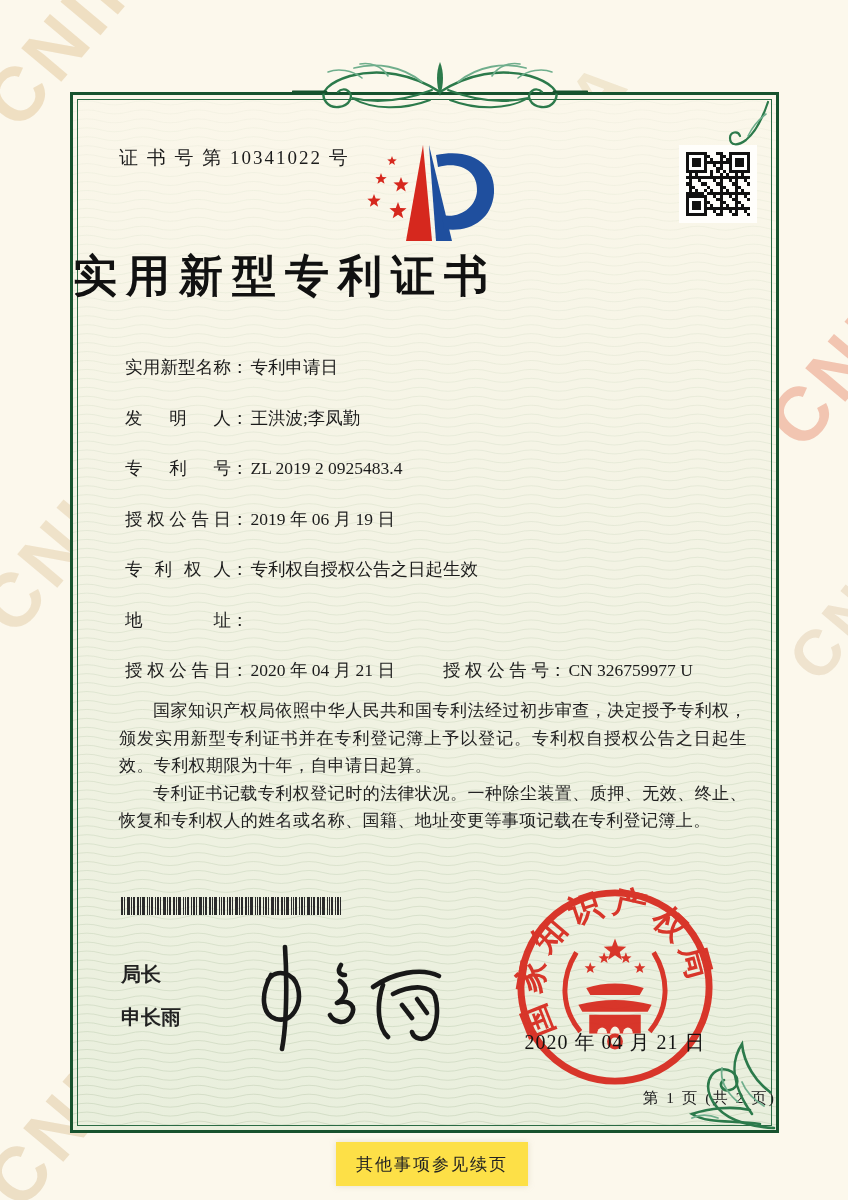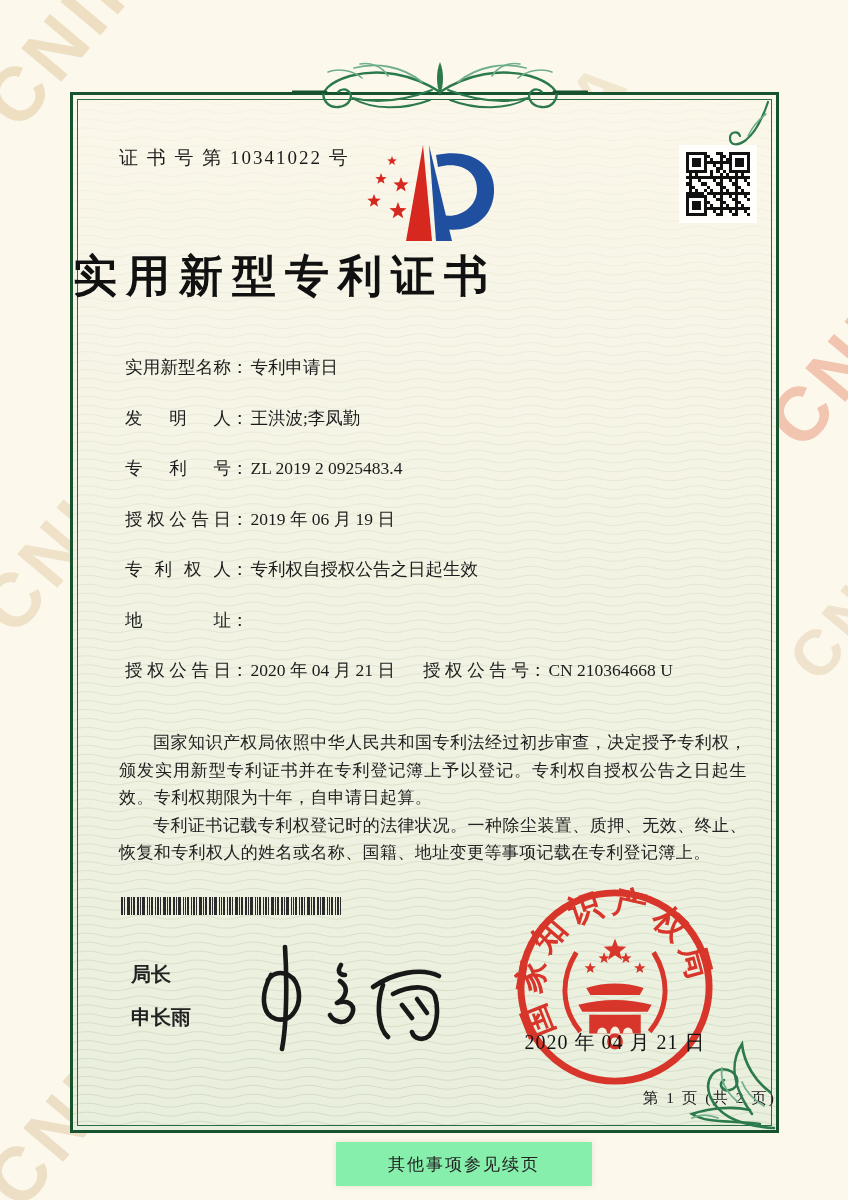--- a/index.html
+++ b/index.html
@@ -42,53 +42,53 @@
   
   .fields { position:absolute; left:52px; top:258px; width:630px; font-size:17.5px; }
   .frow { display:flex; align-items:baseline; margin-bottom:22.5px; line-height:28px; }
   .flabel {
     display:inline-block; width:106px; text-align:justify; text-align-last:justify;
     -moz-text-align-last:justify; white-space:nowrap;
   }
   .fcolon { display:inline-block; margin-right:2px; }
   .fvalue { white-space:nowrap; }
   .fpair { display:flex; align-items:center; }
-  .fpair.second { margin-left:28px; }
+  .fpair.second { margin-left:48px; }
   
   .body-text {
-    position:absolute; left:46px; top:634px; width:628px;
+    position:absolute; left:46px; top:602px; width:628px;
     font-size:17px; line-height:27.5px; text-align:justify; color:#222;
     letter-spacing:0.4px;
   }
   .body-text p { text-indent:2em; }
   
   .barcode { position:absolute; left:48px; top:802px; }
   .director { position:absolute; left:48px; top:866px;
     font-family:"Liberation Sans","DejaVu Sans",sans-serif;
     font-size:20px; font-weight:bold; color:#222; }
-  .director div { margin-bottom:16px;margin-left:10px; }
+  .director div { margin-bottom:16px; }
   .signature { position:absolute; left:168px; top:840px; }
   .seal { position:absolute; left:438px; top:788px; width:208px; height:208px; }
   .seal svg { position:absolute; left:0; top:0; }
   .seal-date {
     position:absolute; left:0; top:146px; width:100%; text-align:center;
     font-size:20px; color:#141414; letter-spacing:1px;
   }
   .page-info {
     position:absolute; left:0; top:993px; width:100%; text-align:right;
     font-size:15.5px; letter-spacing:2px; color:#222;
   }
   
   .ornament-top { position:absolute; left:292px; top:56px; }
   .corner-br { position:absolute; left:668px; top:1022px; }
   .corner-tr { position:absolute; left:722px; top:98px; }
   
   .continuation {
-    position:absolute; left:336px; top:1142px; width:256px; height:44px;
-    background:#86efac; display:flex; align-items:center; justify-content:center;
+    position:absolute; left:336px; top:1142px; width:192px; height:44px;
+    background:#fde047; display:flex; align-items:center; justify-content:center;
     font-size:17px; letter-spacing:2px; color:#222;
     box-shadow:0 0 6px rgba(190,180,150,.35);
     font-family:Liberation Serif, serif;
   }
 </style>
 </head>
 <body>
 
 <div class="page">
 
@@ -426,21 +426,21 @@
       </div>
       <div class="frow">
         <span class="fpair">
           <span class="flabel">授权公告日</span>
             <span class="fcolon">：</span>
           <span class="fvalue">2020 年 04 月 21 日</span>
         </span>
         <span class="fpair second">
           <span class="flabel">授权公告号</span>
             <span class="fcolon">：</span>
-          <span class="fvalue">CN 210364668 U</span>
+          <span class="fvalue">CN 326759977 U</span>
         </span>
       </div>
     </div>
 
     <div class="body-text">
       <p>国家知识产权局依照中华人民共和国专利法经过初步审查，决定授予专利权，颁发实用新型专利证书并在专利登记簿上予以登记。专利权自授权公告之日起生效。专利权期限为十年，自申请日起算。</p>
       <p>专利证书记载专利权登记时的法律状况。一种除尘装置、质押、无效、终止、恢复和专利权人的姓名或名称、国籍、地址变更等事项记载在专利登记簿上。</p>
     </div>
 
     <svg class="barcode" id="barcode" width="226" height="18">

